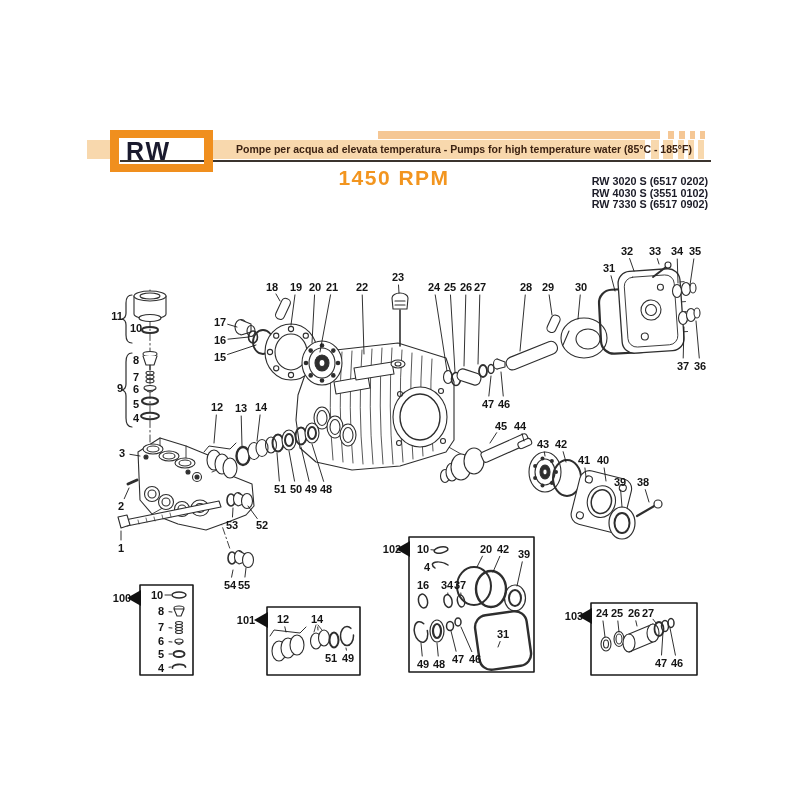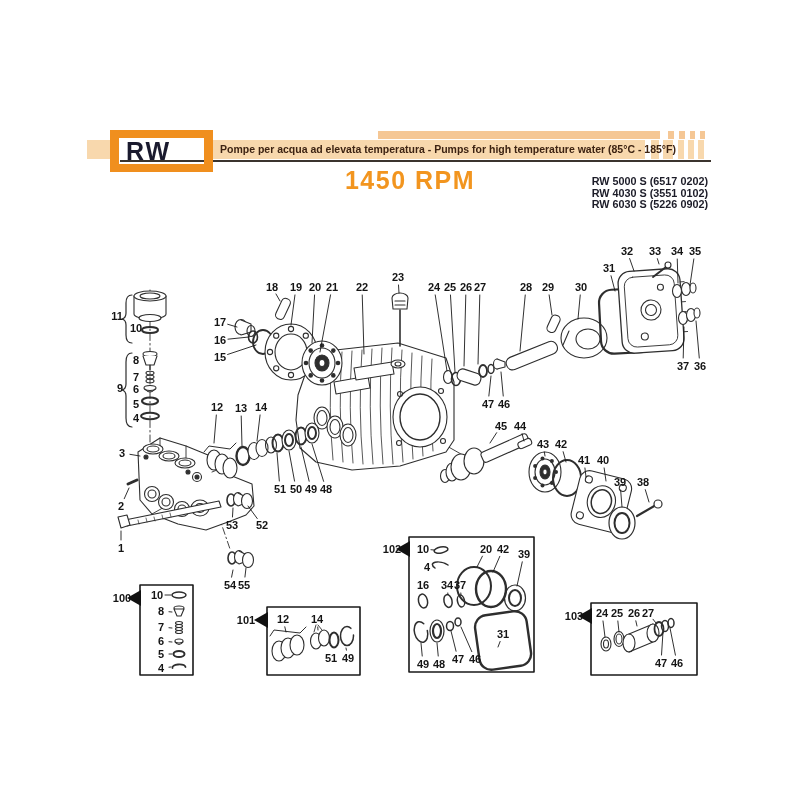--- a/index.html
+++ b/index.html
@@ -6,22 +6,22 @@
   body{width:800px;height:800px;position:relative;font-family:"Liberation Sans",sans-serif;overflow:hidden;}
   .page{position:absolute;inset:0;border-radius:8px;}
   .abs{position:absolute;}
   .band{left:87px;top:140px;width:558px;height:19px;background:#f8d8ad;}
   .tanstripe{background:#f8d8ad;top:140px;height:19px;}
   .topstrip{top:131px;height:8px;background:#f5c795;}
   .logo-box{left:110px;top:130px;width:103px;height:42px;background:#f08f1e;}
   .logo-inner{position:absolute;left:9px;top:8px;right:9px;bottom:8px;background:#fff;display:flex;align-items:center;padding-left:7px;}
   .logo-text{font-weight:bold;font-size:25px;letter-spacing:2px;color:#1a1a2e;}
   .underline{height:2px;background:#3b342e;top:160px;}
-  .band-title{top:143px;left:220px;width:488px;text-align:left;font-size:10.5px;font-weight:bold;color:#3d2312;white-space:nowrap;}
-  .rpm{top:166px;left:300px;width:220px;text-align:center;font-size:25px;font-weight:bold;color:#f2951f;letter-spacing:1.5px;}
+  .band-title{top:143px;left:220px;width:488px;text-align:center;font-size:10.5px;font-weight:bold;color:#3d2312;white-space:nowrap;}
+  .rpm{top:166px;left:284px;width:220px;text-align:center;font-size:21px;font-weight:bold;color:#f2951f;letter-spacing:1.5px;}
   .models{top:176px;left:480px;width:228px;text-align:right;font-size:10.8px;font-weight:bold;color:#1c1c28;line-height:11.7px;}
   svg#diagram-svg{position:absolute;left:0;top:0;}
   .co{font:bold 11px "Liberation Sans",sans-serif;fill:#151515;}
 </style>
 </head>
 <body>
 
 <div class="page">
 
   <div class="abs band"></div>
@@ -41,23 +41,23 @@
       <span class="logo-text">RW</span>
     </div>
   </div>
   <div class="abs underline" style="left:120px;width:84px"></div>
   <div class="abs underline" style="left:213px;width:498px"></div>
 
   <div class="abs band-title">Pompe per acqua ad elevata temperatura - Pumps for high temperature water (85°C - 185°F)</div>
   <div class="abs rpm">1450 RPM</div>
 
   <div class="abs models">
-    <div>RW 5000 S (6517 0202)</div>
+    <div>RW 3020 S (6517 0202)</div>
     <div>RW 4030 S (3551 0102)</div>
-    <div>RW 6030 S (5226 0902)</div>
+    <div>RW 7330 S (6517 0902)</div>
   </div>
 
   <svg id="diagram-svg" width="800" height="800" viewBox="0 0 800 800" fill="none" stroke="#2e2e2e" stroke-width="1.1" stroke-linecap="round" stroke-linejoin="round">
 
     <g stroke-width="0.9" stroke-dasharray="7 3 1.5 3">
       <line x1="150" y1="290" x2="150" y2="452"></line>
       <line x1="400" y1="346" x2="400" y2="362"></line>
       <line x1="196" y1="468" x2="208" y2="463"></line>
       <line x1="318" y1="431" x2="334" y2="424"></line>
       <line x1="218" y1="514" x2="230" y2="549"></line>

